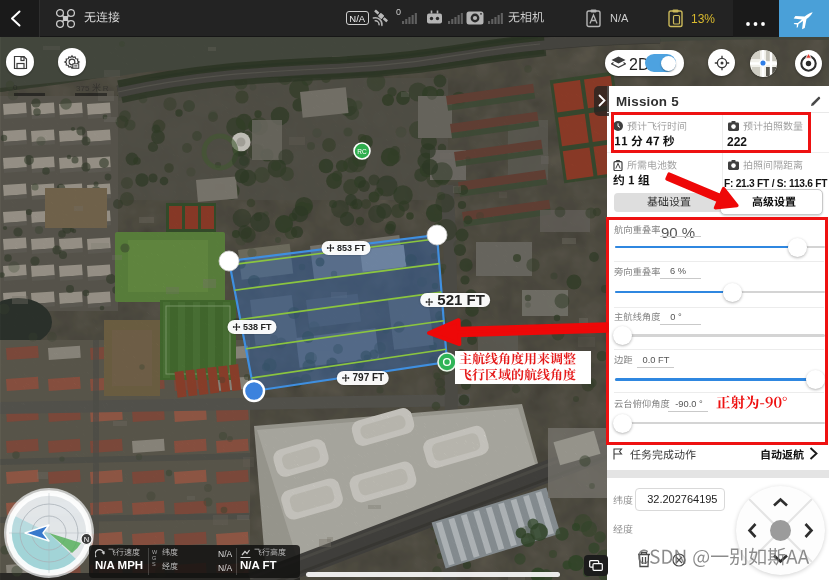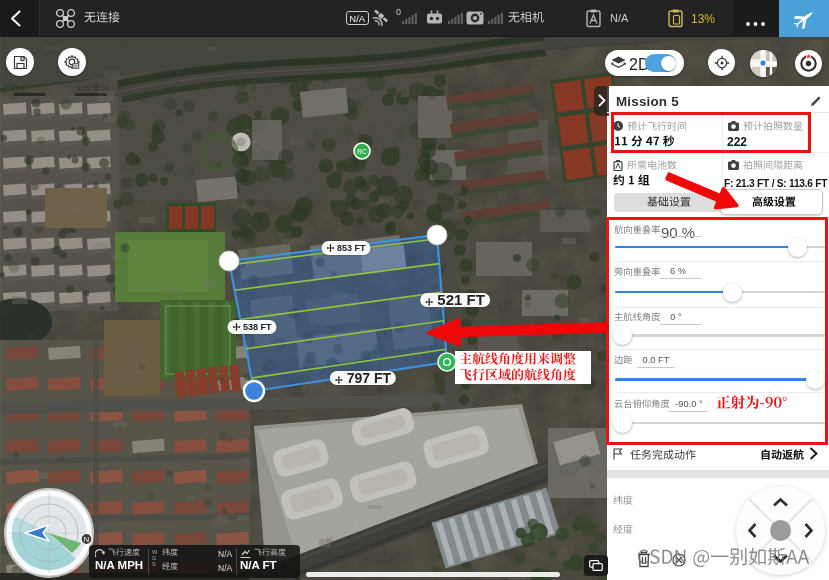--- a/index.html
+++ b/index.html
@@ -693,21 +693,21 @@
         <path d="M4,1 L4,7 M1,4 L7,4" stroke="#222" stroke-width="1.1"></path>
       </svg> 853 FT</div>
     <div class="abs" style="left:455px;top:300px;transform:translate(-50%,-50%);background:rgba(255,255,255,0.96);border-radius:8px;height:14px;line-height:14px;padding:0 5px;font-size:15px;font-weight:bold;color:#222;white-space:nowrap;box-shadow:0 0 2px rgba(0,0,0,0.35)"><svg width="8" height="8" viewBox="0 0 8 8" style="vertical-align:-1px">
         <path d="M4,0 L5.2,1.6 L2.8,1.6 Z M4,8 L5.2,6.4 L2.8,6.4 Z M0,4 L1.6,2.8 L1.6,5.2 Z M8,4 L6.4,2.8 L6.4,5.2 Z" fill="#222"></path>
         <path d="M4,1 L4,7 M1,4 L7,4" stroke="#222" stroke-width="1.1"></path>
       </svg> 521 FT</div>
     <div class="abs" style="left:252px;top:327px;transform:translate(-50%,-50%);background:rgba(255,255,255,0.96);border-radius:8px;height:14px;line-height:14px;padding:0 5px;font-size:9px;font-weight:bold;color:#222;white-space:nowrap;box-shadow:0 0 2px rgba(0,0,0,0.35)"><svg width="8" height="8" viewBox="0 0 8 8" style="vertical-align:-1px">
         <path d="M4,0 L5.2,1.6 L2.8,1.6 Z M4,8 L5.2,6.4 L2.8,6.4 Z M0,4 L1.6,2.8 L1.6,5.2 Z M8,4 L6.4,2.8 L6.4,5.2 Z" fill="#222"></path>
         <path d="M4,1 L4,7 M1,4 L7,4" stroke="#222" stroke-width="1.1"></path>
       </svg> 538 FT</div>
-    <div class="abs" style="left:363px;top:378px;transform:translate(-50%,-50%);background:rgba(255,255,255,0.96);border-radius:8px;height:14px;line-height:14px;padding:0 5px;font-size:14px;font-weight:bold;color:#222;white-space:nowrap;box-shadow:0 0 2px rgba(0,0,0,0.35)"><svg width="8" height="8" viewBox="0 0 8 8" style="vertical-align:-1px">
+    <div class="abs" style="left:363px;top:378px;transform:translate(-50%,-50%);background:rgba(255,255,255,0.96);border-radius:8px;height:14px;line-height:14px;padding:0 5px;font-size:10px;font-weight:bold;color:#222;white-space:nowrap;box-shadow:0 0 2px rgba(0,0,0,0.35)"><svg width="8" height="8" viewBox="0 0 8 8" style="vertical-align:-1px">
         <path d="M4,0 L5.2,1.6 L2.8,1.6 Z M4,8 L5.2,6.4 L2.8,6.4 Z M0,4 L1.6,2.8 L1.6,5.2 Z M8,4 L6.4,2.8 L6.4,5.2 Z" fill="#222"></path>
         <path d="M4,1 L4,7 M1,4 L7,4" stroke="#222" stroke-width="1.1"></path>
       </svg> 797 FT</div>
     <div class="abs" style="left:0;top:0;width:829px;height:37px;background:#232323;border-bottom:1px solid #161616"></div>
     <div class="abs" style="left:0;top:0;width:40px;height:37px;background:#1a1a1a;border-right:1px solid #2e2e2e"></div>
     <svg class="abs" style="left:9px;top:10px" width="14" height="17" viewBox="0 0 14 17">
       <path d="M10.5,1.5 L3,8.5 L10.5,15.5" stroke="#fff" stroke-width="2" fill="none" stroke-linecap="round" stroke-linejoin="round"></path>
     </svg>
     <svg class="abs" style="left:56px;top:9px" width="19" height="19" viewBox="0 0 19 19" fill="none" stroke="#c9c9c9" stroke-width="1.3">
 <circle cx="4" cy="4" r="3.4"></circle>
@@ -989,20 +989,21 @@
     </div>
     <svg class="abs" style="left:809px;top:447px" width="9" height="13" viewBox="0 0 9 13">
       <path d="M1.5,1 L7.5,6.5 L1.5,12" stroke="#1a1a1a" stroke-width="1.9" fill="none"></path>
     </svg>
     <div class="abs" style="left:607px;top:470px;width:222px;height:8px;background:#e4e4e4"></div>
     <div style="position:absolute;left:612.5px;top:495.0px">
       <svg width="20.0" height="11.6" viewBox="0 -8.80 20.0 11.6" style="display:block;overflow:visible">
         <path d="M0.5 -0.5 0.6 0.2C1.5 -0.1 2.8 -0.4 4 -0.7L4 -1.4C2.6 -1 1.3 -0.7 0.5 -0.5ZM0.6 -4.2C0.8 -4.3 1 -4.4 2.2 -4.5C1.8 -3.9 1.4 -3.3 1.2 -3.1C0.9 -2.8 0.7 -2.5 0.5 -2.5C0.6 -2.3 0.7 -2 0.7 -1.8C0.9 -1.9 1.2 -2 3.7 -2.6C3.6 -2.7 3.6 -3 3.7 -3.2L1.7 -2.8C2.4 -3.7 3.1 -4.8 3.8 -5.9L3.2 -6.3C3 -5.9 2.8 -5.5 2.6 -5.2L1.3 -5C1.9 -5.9 2.5 -7 2.9 -8.1L2.3 -8.4C1.9 -7.2 1.2 -5.9 0.9 -5.5C0.7 -5.2 0.6 -5 0.4 -4.9C0.5 -4.7 0.6 -4.4 0.6 -4.2ZM6.2 -8.4V-7H4.1V-6.3H6.2V-5.2H4.3V-4.5H6.2V-3.4H3.9V-2.7H6.2V0.8H6.9V-2.7H8.8C8.7 -1.5 8.6 -1 8.5 -0.8C8.4 -0.8 8.3 -0.8 8.2 -0.8C8.1 -0.8 7.8 -0.8 7.5 -0.8C7.6 -0.6 7.7 -0.4 7.7 -0.2C8 -0.1 8.3 -0.1 8.5 -0.2C8.7 -0.2 8.9 -0.2 9 -0.4C9.2 -0.7 9.3 -1.3 9.5 -3.1C9.5 -3.2 9.5 -3.4 9.5 -3.4H6.9V-4.5H8.8V-5.2H6.9V-6.3H9.2V-7H6.9V-8.4Z M13.9 -6.4V-5.6H12.2V-5H13.9V-3.3H17.8V-5H19.4V-5.6H17.8V-6.4H17V-5.6H14.6V-6.4ZM17 -5V-3.9H14.6V-5ZM17.6 -2C17.1 -1.5 16.5 -1.1 15.8 -0.8C15.1 -1.1 14.5 -1.5 14.1 -2ZM12.4 -2.6V-2H13.7L13.3 -1.9C13.8 -1.3 14.3 -0.9 15 -0.5C14 -0.2 13 0 11.9 0.1C12 0.3 12.2 0.6 12.2 0.7C13.5 0.6 14.7 0.4 15.8 -0.1C16.8 0.4 17.9 0.7 19.2 0.8C19.3 0.6 19.5 0.3 19.6 0.1C18.5 0.1 17.5 -0.1 16.6 -0.5C17.5 -0.9 18.2 -1.6 18.7 -2.4L18.2 -2.7L18.1 -2.6ZM14.7 -8.3C14.9 -8 15 -7.7 15.1 -7.4H11.3V-4.7C11.3 -3.2 11.2 -1.1 10.4 0.5C10.6 0.5 10.9 0.7 11 0.8C11.9 -0.8 12 -3.1 12 -4.7V-6.7H19.5V-7.4H16C15.9 -7.7 15.7 -8.1 15.5 -8.4Z" fill="#8a8a8a"></path>
       </svg>
     </div>
+    <div class="abs" style="left:634.5px;top:488px;width:90px;height:22.5px;background:#fff;border:1px solid #d9d9d9;border-radius:4px;font-size:11px;color:#222;line-height:21px;text-align:right;padding-right:6px">32.202764195</div>
     <div style="position:absolute;left:612.5px;top:524.0px">
       <svg width="20.0" height="11.6" viewBox="0 -8.80 20.0 11.6" style="display:block;overflow:visible">
         <path d="M0.4 -0.6 0.5 0.2C1.5 -0.1 2.7 -0.4 3.8 -0.7L3.8 -1.4C2.5 -1.1 1.2 -0.7 0.4 -0.6ZM0.6 -4.2C0.7 -4.3 1 -4.4 2.3 -4.5C1.8 -3.9 1.4 -3.4 1.2 -3.2C0.9 -2.8 0.6 -2.6 0.4 -2.6C0.5 -2.3 0.6 -2 0.7 -1.8C0.9 -1.9 1.2 -2 3.8 -2.6C3.8 -2.7 3.8 -3 3.8 -3.2L1.8 -2.9C2.6 -3.7 3.4 -4.8 4 -5.9L3.4 -6.3C3.2 -5.9 3 -5.6 2.7 -5.2L1.4 -5.1C2 -5.9 2.6 -7 3.1 -8.1L2.3 -8.4C1.9 -7.2 1.2 -5.9 0.9 -5.6C0.7 -5.2 0.5 -5 0.3 -5C0.4 -4.8 0.5 -4.4 0.6 -4.2ZM4.2 -7.9V-7.2H7.8C6.9 -5.9 5.2 -4.8 3.6 -4.3C3.7 -4.1 3.9 -3.9 4 -3.7C4.9 -4 5.8 -4.5 6.6 -5C7.6 -4.6 8.7 -4.1 9.2 -3.7L9.7 -4.3C9.1 -4.7 8.1 -5.1 7.2 -5.5C7.9 -6.1 8.5 -6.8 8.9 -7.6L8.4 -7.9L8.2 -7.9ZM4.3 -3.3V-2.6H6.3V-0.2H3.7V0.5H9.6V-0.2H7V-2.6H9.1V-3.3Z M13.9 -6.4V-5.6H12.2V-5H13.9V-3.3H17.8V-5H19.4V-5.6H17.8V-6.4H17V-5.6H14.6V-6.4ZM17 -5V-3.9H14.6V-5ZM17.6 -2C17.1 -1.5 16.5 -1.1 15.8 -0.8C15.1 -1.1 14.5 -1.5 14.1 -2ZM12.4 -2.6V-2H13.7L13.3 -1.9C13.8 -1.3 14.3 -0.9 15 -0.5C14 -0.2 13 0 11.9 0.1C12 0.3 12.2 0.6 12.2 0.7C13.5 0.6 14.7 0.4 15.8 -0.1C16.8 0.4 17.9 0.7 19.2 0.8C19.3 0.6 19.5 0.3 19.6 0.1C18.5 0.1 17.5 -0.1 16.6 -0.5C17.5 -0.9 18.2 -1.6 18.7 -2.4L18.2 -2.7L18.1 -2.6ZM14.7 -8.3C14.9 -8 15 -7.7 15.1 -7.4H11.3V-4.7C11.3 -3.2 11.2 -1.1 10.4 0.5C10.6 0.5 10.9 0.7 11 0.8C11.9 -0.8 12 -3.1 12 -4.7V-6.7H19.5V-7.4H16C15.9 -7.7 15.7 -8.1 15.5 -8.4Z" fill="#8a8a8a"></path>
       </svg>
     </div>
     <div class="abs" style="left:736px;top:485.5px;width:89px;height:89px;border-radius:50%;background:#fdfdfd;box-shadow:0 1px 4px rgba(0,0,0,0.18)"></div>
 <svg class="abs" style="left:736px;top:485.5px" width="89" height="89" viewBox="0 0 89 89">
 <clipPath id="dpc">
         <circle cx="44.5" cy="44.5" r="44.5"></circle>
       </clipPath>

